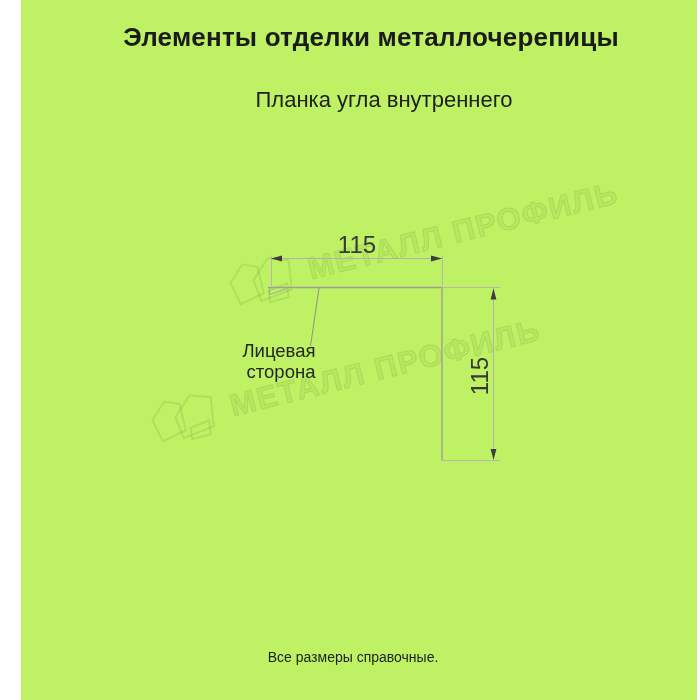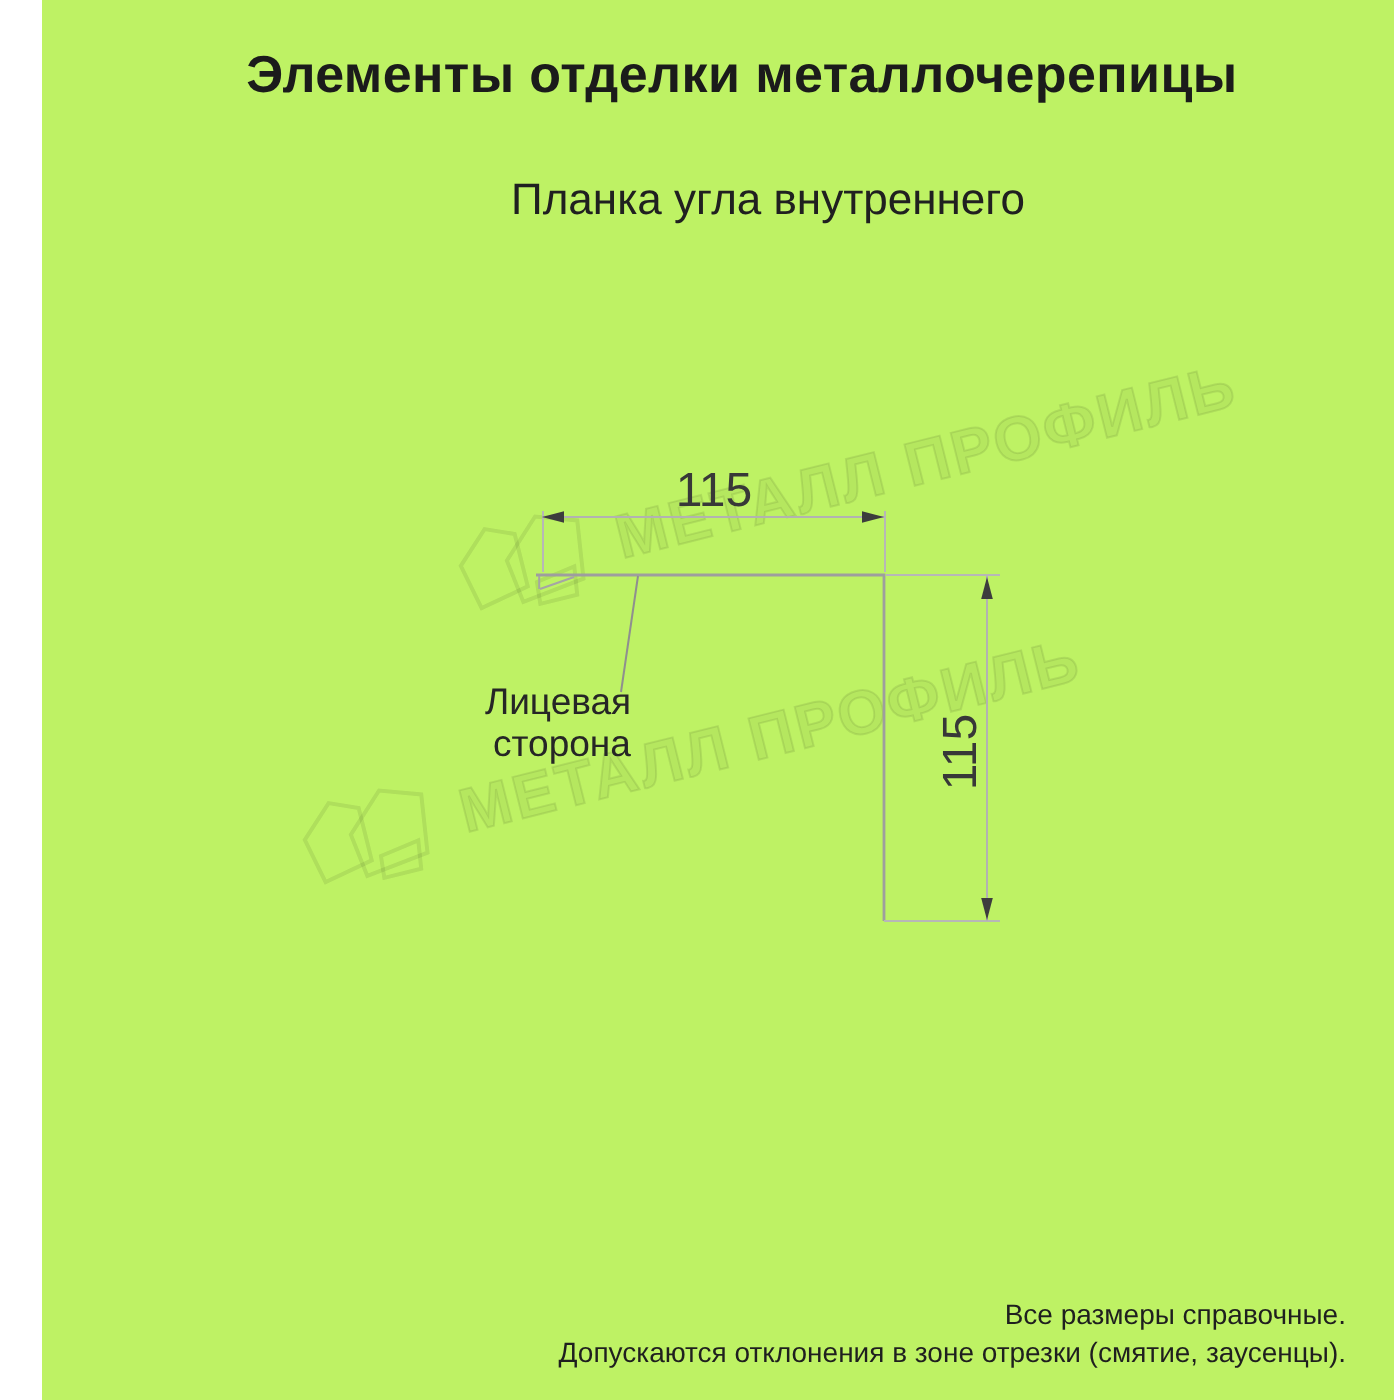--- a/index.html
+++ b/index.html
@@ -49,21 +49,21 @@
     fill:#383838; text-anchor:middle;
   }
   .lbl {
     font-family:"Liberation Sans", sans-serif; font-size:18.5px;
     fill:#262626; text-anchor:middle;
   }
 
   
   .footnotes {
     position:absolute; left:12px; top:648px; width:640px;
-    font-size:14px; line-height:19px; color:#1f1f1f; text-align:right;
+    font-size:14px; line-height:19px; color:#1f1f1f; text-align:center;
   }
 </style>
 </head>
 <body>
 
 <div class="canvas">
 
   <div class="title">Элементы отделки металлочерепицы</div>
   <div class="subtitle name">Планка угла внутреннего</div>
 
@@ -116,16 +116,15 @@
     </g>
     <text class="dimtext" x="467" y="376" transform="rotate(-90 467 376)">115</text>
 
     <line class="leader" x1="298" y1="288" x2="289.5" y2="346"></line>
     <text class="lbl" x="258" y="357">Лицевая</text>
     <text class="lbl" x="260" y="378">сторона</text>
   </svg>
 
   <div class="footnotes">
     <div>Все размеры справочные.</div>
-    <div>Допускаются отклонения в зоне отрезки (смятие, заусенцы).</div>
   </div>
 
 </div>
 
 </body></html>

